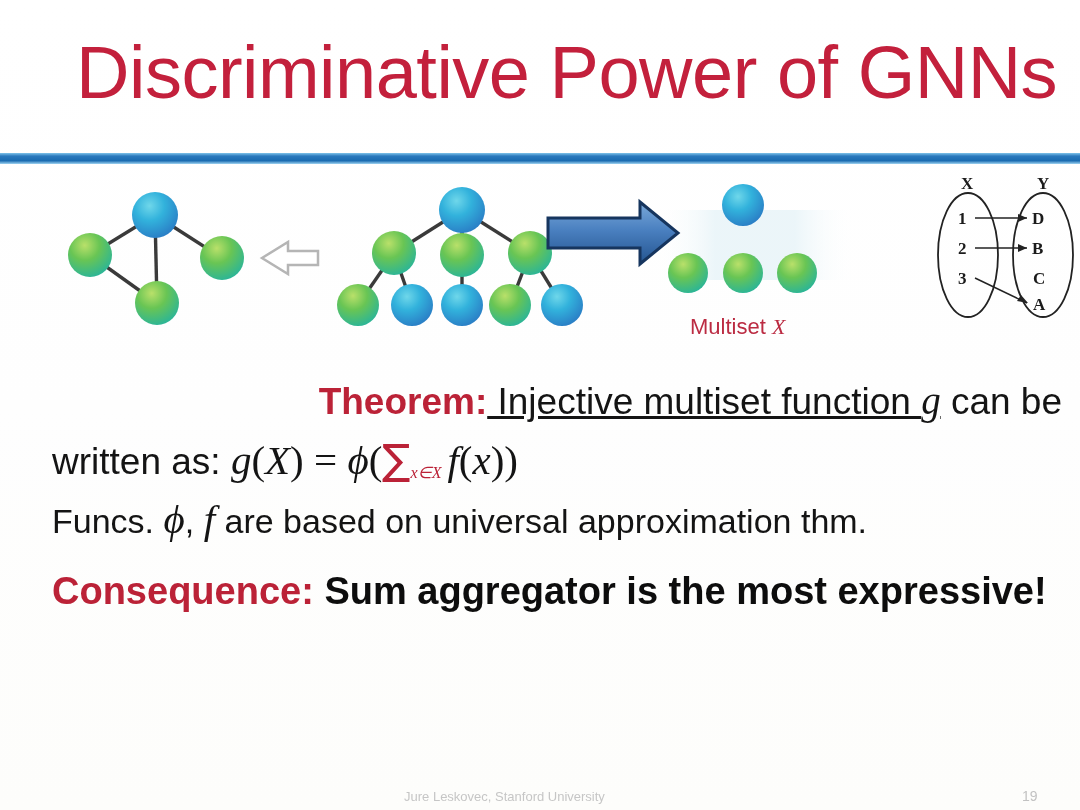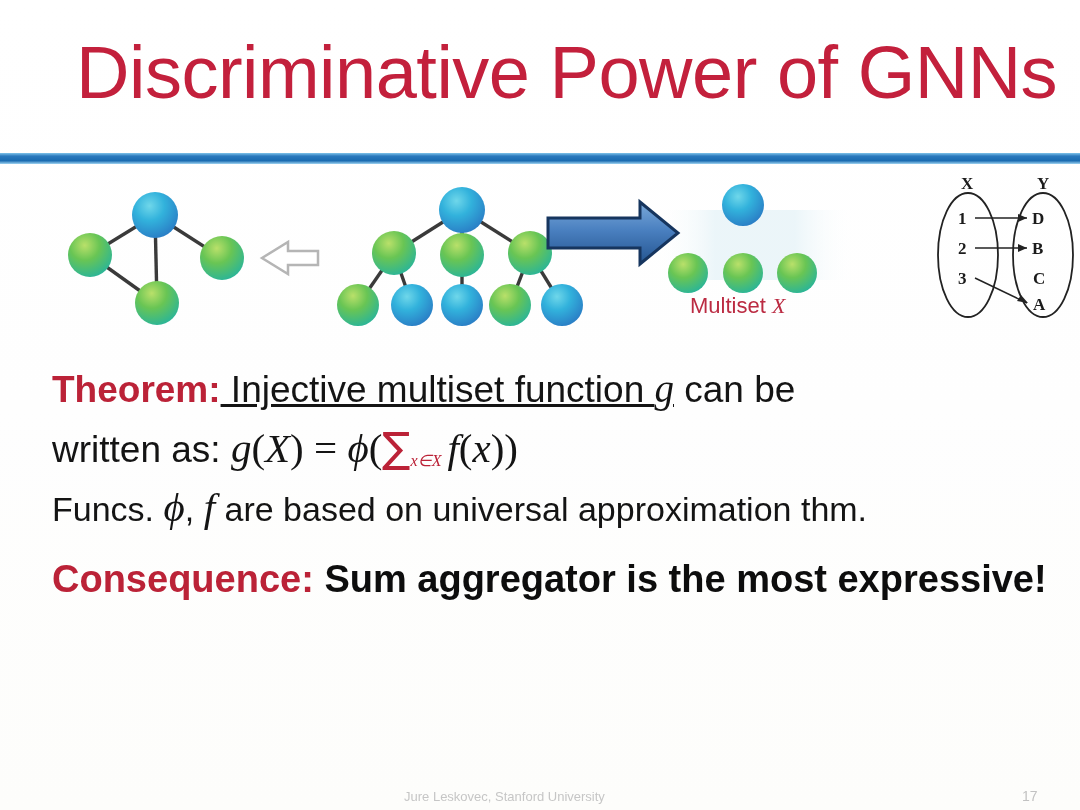--- a/index.html
+++ b/index.html
@@ -57,21 +57,21 @@
     left: 0;
     top: 170px;
     width: 1080px;
     height: 175px;
   }
   .fig-svg { position: absolute; top: 0; left: 0; }
 
   #multiset-label {
     position: absolute;
     left: 690px;
-    top: 293px;
+    top: 314px;
     font-size: 22px;
     color: #bb2b42;
     font-family: "Liberation Sans", sans-serif;
     white-space: nowrap;
   }
   #multiset-label .ital { font-style: italic; font-family: "Liberation Serif", serif; }
 
   
   #body-text {
     position: absolute;
@@ -108,21 +108,21 @@
     font-style: normal;
     font-size: 42px;
   }
   .sub {
     font-size: 16px;
     vertical-align: -0.22em;
     font-family: "Liberation Serif", serif;
     font-style: italic;
   }
   .sub-red { color: #bb2237; }
-  #theorem-line { margin-top: 14px; }
+  #theorem-line { margin-top: 26px; text-align: right; }
   #funcs-line { margin-top: 0; font-size: 34px; }
   #consequence-line { margin-top: 16px; font-weight: bold; font-size: 38px; }
   #consequence-line .blackbold { color: #0d0d0d; font-weight: bold; }
 
   
   #footer-credit {
     position: absolute;
     left: 404px;
     top: 789px;
     font-size: 13px;
@@ -256,15 +256,15 @@
     <p class="para" id="theorem-line"><span class="lead-red">Theorem:</span><span class="u"> Injective multiset function </span><span class="u mathvar">g</span><span> can be</span></p>
 
     <p class="para" id="formula-line"><span>written as: </span><span class="mathsym">g</span><span class="mathsym" style="font-style:normal">(</span><span class="mathsym">X</span><span class="mathsym" style="font-style:normal">)</span><span class="mathsym" style="font-style:normal"> = </span><span class="mathsym">ϕ</span><span class="mathsym" style="font-style:normal">(</span><span class="sigma-red">∑</span><span class="sub sub-red">x∈X</span><span class="mathsym" style="margin-left:6px">f</span><span class="mathsym" style="font-style:normal">(</span><span class="mathsym">x</span><span class="mathsym" style="font-style:normal">)</span><span class="mathsym" style="font-style:normal">)</span></p>
 
     <p class="para" id="funcs-line"><span>Funcs. </span><span class="mathsym">ϕ</span><span>, </span><span class="mathsym">f</span><span> are based on universal approximation thm.</span></p>
 
     <p class="para" id="consequence-line"><span class="lead-red">Consequence:</span><span class="blackbold"> Sum aggregator is the most expressive!</span></p>
   </div>
 
   <div id="footer-credit">Jure Leskovec, Stanford University</div>
-  <div id="footer-page">17</div>
+  <div id="footer-page">19</div>
 
 </div>
 
 </body></html>

